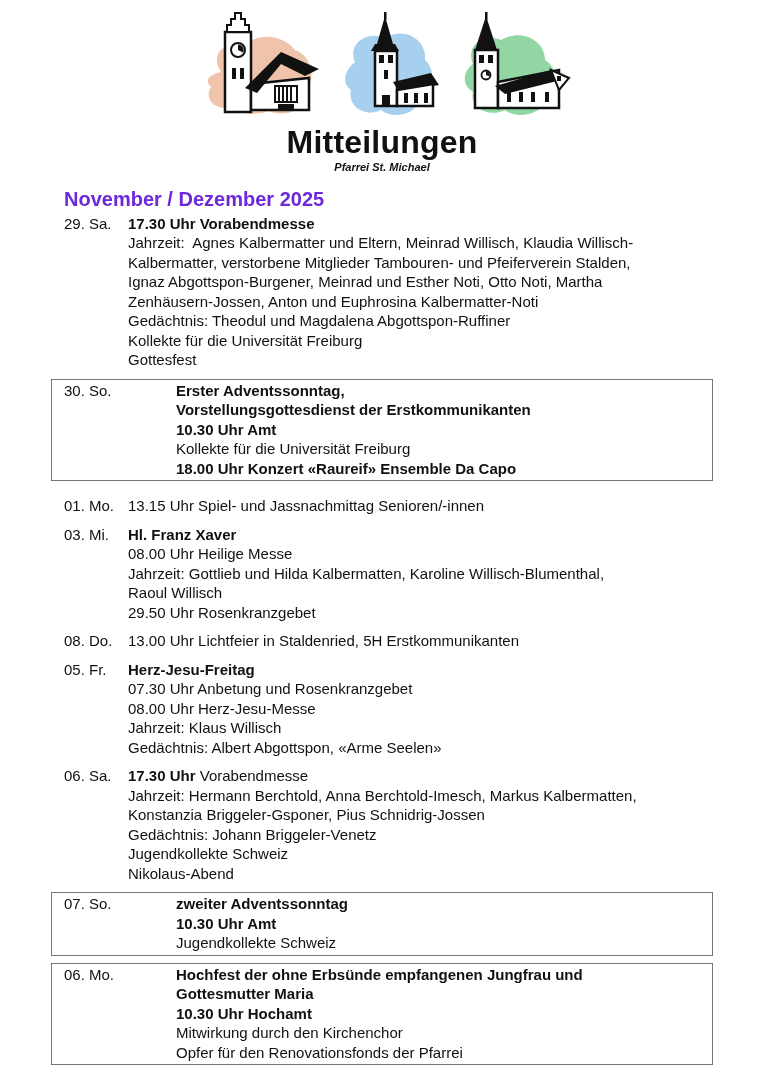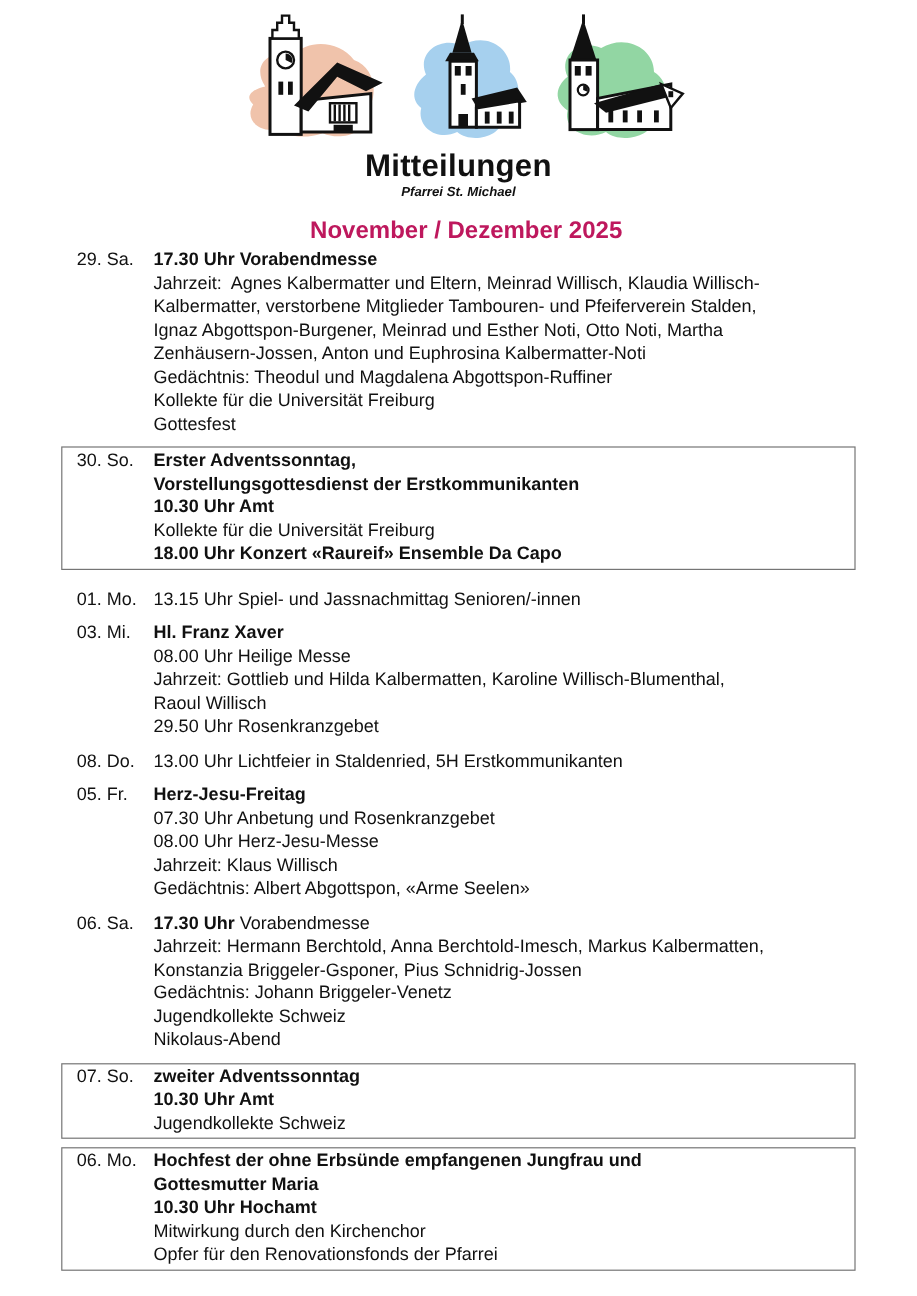--- a/index.html
+++ b/index.html
@@ -13,41 +13,42 @@
   .page { width: 764px; height: 1080px; background: #fff; }
 
   
   .header { text-align: center; padding-top: 10px; }
   .logo-row {
     display: flex; justify-content: center; align-items: flex-end;
     gap: 6px; height: 112px;
   }
   .logo-row svg { display: block; }
   .title {
-    font-size: 26px; font-weight: bold; line-height: 1.15;
+    font-size: 32px; font-weight: bold; line-height: 1.15;
     margin-top: 2px; letter-spacing: 0.2px;
   }
   .subtitle { font-size: 11px; font-weight: bold; line-height: 1.2; font-style: italic; }
 
   
   .main { margin: 14px 51px 0 51px; width: 662px; }
   .month-heading {
     font-size: 20px; font-weight: bold;
     margin-left: 13px; margin-bottom: 3px;
   }
   .entry {
     display: grid; grid-template-columns: 64px 1fr;
     font-size: 15px; line-height: 19.5px;
     padding: 0 10px 0 13px;
     margin-bottom: 9px;
   }
   .entry.boxed {
     border: 1.5px solid #757575;
     padding: 1px 10px 2px 12px;
     margin-bottom: 15px;
+    gap: 48px;
   }
   .entry.boxed + .entry.boxed { margin-top: -8px; }
   .entry .date { white-space: nowrap; }
   .line { white-space: pre-wrap; }
   .line .b { font-weight: bold; }
 </style>
 </head>
 <body>
 
 <div class="page">
@@ -110,21 +111,21 @@
         <rect x="84" y="82" width="4" height="10" fill="#111"></rect>
         <rect x="98" y="82" width="4" height="10" fill="#111"></rect>
       </svg>
     </div>
 
     <div class="title">Mitteilungen</div>
     <div class="subtitle">Pfarrei St. Michael</div>
   </div>
 
   <div class="main">
-    <div class="month-heading" style="color: #be185d; text-align: center;">November / Dezember 2025</div>
+    <div class="month-heading" style="color: #6d28d9;">November / Dezember 2025</div>
     <div id="entries">
         <div class="entry">
           <div class="date">29. Sa.</div>
           <div class="body">
             <div class="line"><span class="b">17.30 Uhr Vorabendmesse</span></div>
             <div class="line"><span>Jahrzeit:  Agnes Kalbermatter und Eltern, Meinrad Willisch, Klaudia Willisch-</span></div>
             <div class="line"><span>Kalbermatter, verstorbene Mitglieder Tambouren- und Pfeiferverein Stalden,</span></div>
             <div class="line"><span>Ignaz Abgottspon-Burgener, Meinrad und Esther Noti, Otto Noti, Martha</span></div>
             <div class="line"><span>Zenhäusern-Jossen, Anton und Euphrosina Kalbermatter-Noti</span></div>
             <div class="line"><span>Gedächtnis: Theodul und Magdalena Abgottspon-Ruffiner</span></div>

